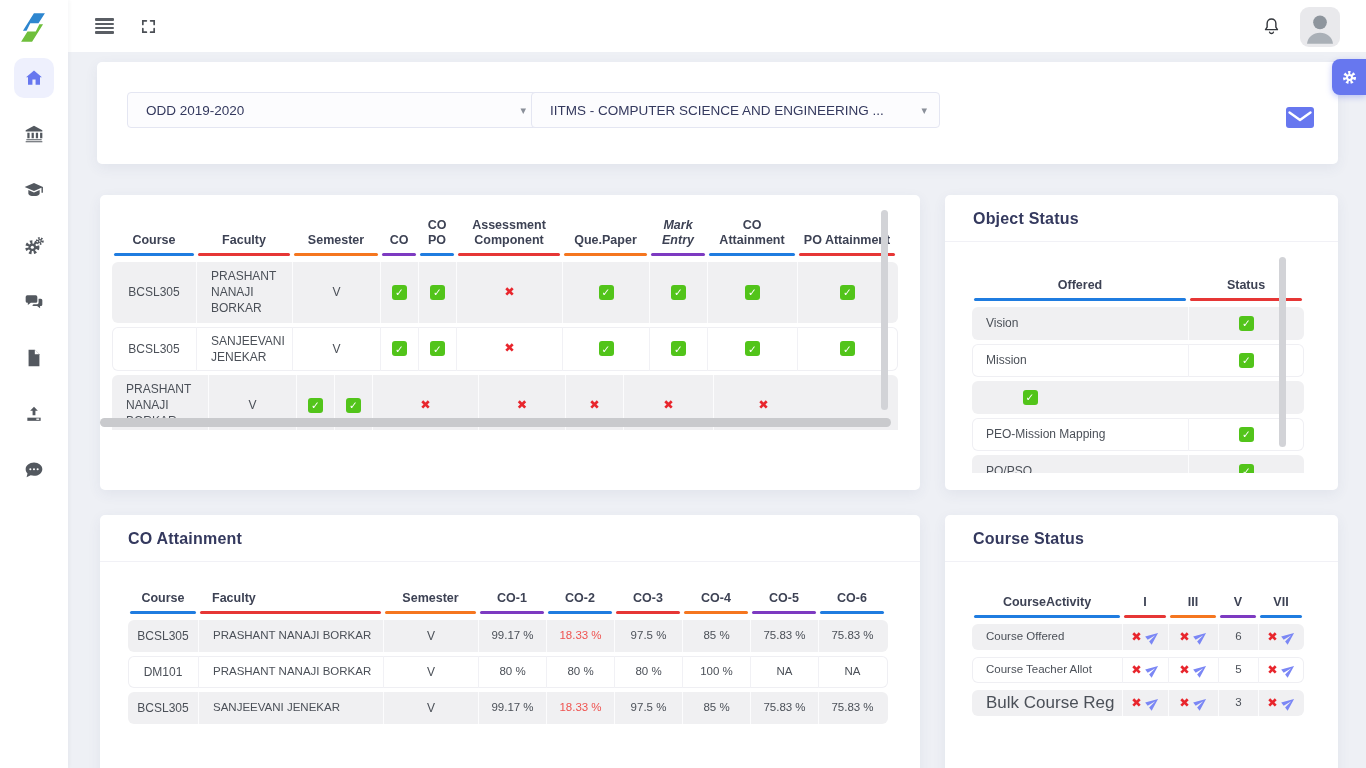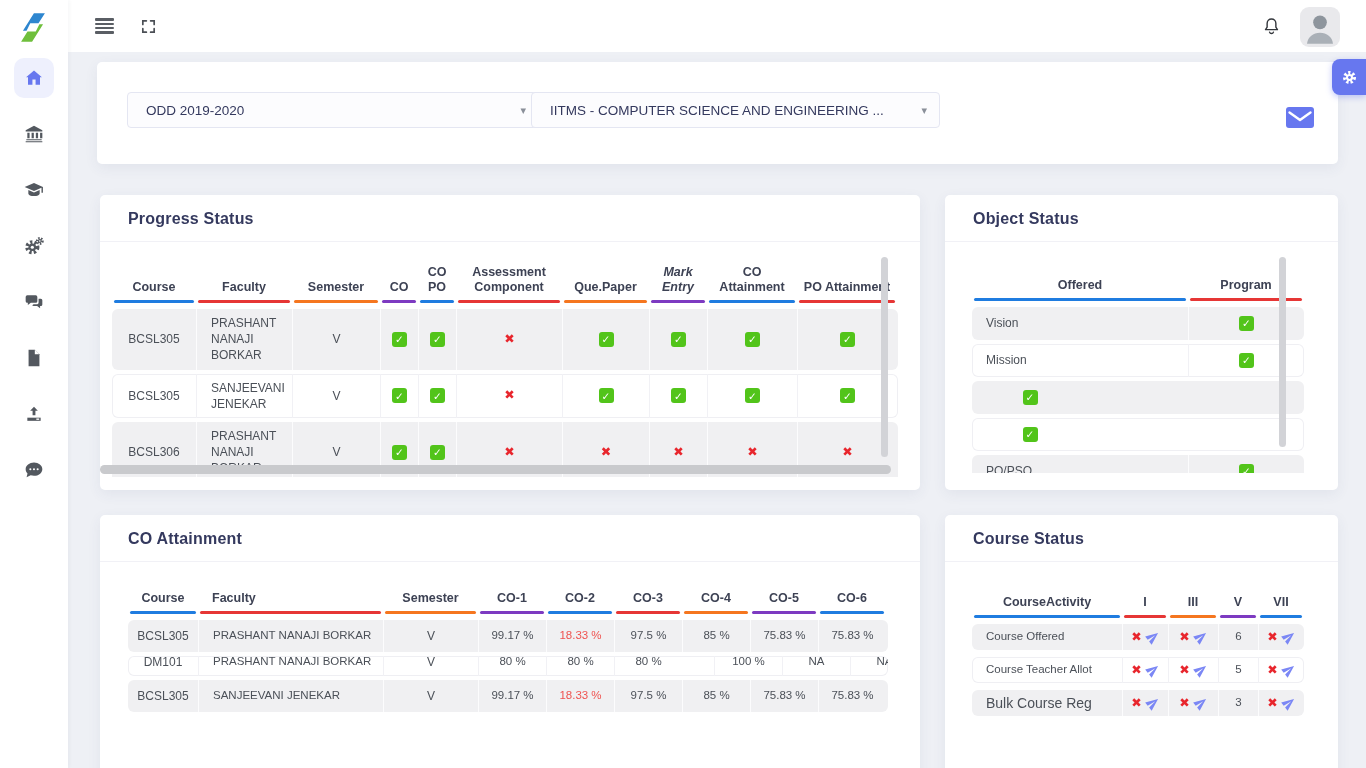--- a/index.html
+++ b/index.html
@@ -194,23 +194,20 @@
     <svg viewBox="0 0 24 24">
         <g fill="none">
           <circle cx="12" cy="12" r="7.4" stroke="#fff" stroke-width="6" stroke-dasharray="3.4 3"></circle>
           <circle cx="12" cy="12" r="5.6" fill="#fff"></circle>
           <circle cx="12" cy="12" r="2.3" fill="#6777ef"></circle>
         </g>
       </svg>
   </div>
 
   <div class="card p-progress">
-    <div class="panel-head">
-      <span class="panel-title">Progress Status</span>
-    </div>
     <div class="panel-body" style="padding:13px 0 0 12px;">
       <div class="tclip" id="progress-table" style="width:786px;height:222px;">
           <div class="trow thead" style="height: 48px;">
             <div class="th" style="width: 84px;">
               <span>Course</span>
               <div class="ul" style="background: rgb(31, 124, 224);"></div>
             </div>
             <div class="th" style="width: 96px;">
               <span>Faculty</span>
               <div class="ul" style="background: rgb(230, 54, 53);"></div>
@@ -294,21 +291,20 @@
               <span class="chk">✓</span>
             </div>
             <div class="cell" style="width: 90px;">
               <span class="chk">✓</span>
             </div>
             <div class="cell" style="width: 100px;">
               <span class="chk">✓</span>
             </div>
           </div>
           <div class="trow rgray">
-            <div class="cell" style="width: 84px;">BCSL306</div>
             <div class="cell left" style="width: 96px;">PRASHANT NANAJI BORKAR</div>
             <div class="cell" style="width: 88px;">V</div>
             <div class="cell" style="width: 38px;">
               <span class="chk">✓</span>
             </div>
             <div class="cell" style="width: 38px;">
               <span class="chk">✓</span>
             </div>
             <div class="cell" style="width: 106px;">
               <span class="crx">✖</span>
@@ -337,21 +333,21 @@
       <span class="panel-title">Object Status</span>
     </div>
     <div class="panel-body" style="padding:13px 0 0 27px;">
       <div class="tclip" id="object-table" style="width:332px;height:218px;">
           <div class="trow thead" style="height: 46px;">
             <div class="th" style="width: 216px;">
               <span>Offered</span>
               <div class="ul" style="background: rgb(31, 124, 224);"></div>
             </div>
             <div class="th" style="width: 116px;">
-              <span>Program</span>
+              <span>Status</span>
               <div class="ul" style="background: rgb(230, 54, 53);"></div>
             </div>
           </div>
           <div class="trow rgray" style="min-height: 33px;">
             <div class="cell left" style="width: 216px;">Vision</div>
             <div class="cell" style="width: 116px;">
               <span class="chk">✓</span>
             </div>
           </div>
           <div class="trow rwhite" style="min-height: 33px;">
@@ -359,20 +355,21 @@
             <div class="cell" style="width: 116px;">
               <span class="chk">✓</span>
             </div>
           </div>
           <div class="trow rgray" style="min-height: 33px;">
             <div class="cell" style="width: 116px;">
               <span class="chk">✓</span>
             </div>
           </div>
           <div class="trow rwhite" style="min-height: 33px;">
+            <div class="cell left" style="width: 216px;">PEO-Mission Mapping</div>
             <div class="cell" style="width: 116px;">
               <span class="chk">✓</span>
             </div>
           </div>
           <div class="trow rgray" style="min-height: 33px;">
             <div class="cell left" style="width: 216px;">PO/PSO</div>
             <div class="cell" style="width: 116px;">
               <span class="chk">✓</span>
             </div>
           </div>
@@ -429,28 +426,28 @@
             <div class="cell" style="width: 70px;">BCSL305</div>
             <div class="cell left" style="width: 185px; white-space: nowrap; font-size: 11.5px;">PRASHANT NANAJI BORKAR</div>
             <div class="cell" style="width: 95px;">V</div>
             <div class="cell" style="width: 68px; font-size: 11.5px;">99.17 %</div>
             <div class="cell lowval" style="width: 68px; font-size: 11.5px;">18.33 %</div>
             <div class="cell" style="width: 68px; font-size: 11.5px;">97.5 %</div>
             <div class="cell" style="width: 68px; font-size: 11.5px;">85 %</div>
             <div class="cell" style="width: 68px; font-size: 11.5px;">75.83 %</div>
             <div class="cell" style="width: 68px; font-size: 11.5px;">75.83 %</div>
           </div>
-          <div class="trow rwhite" style="height: 20px; align-items: flex-end;">
+          <div class="trow rwhite" style="height: 32px;">
             <div class="cell" style="width: 70px;">DM101</div>
             <div class="cell left" style="width: 185px; white-space: nowrap; font-size: 11.5px;">PRASHANT NANAJI BORKAR</div>
             <div class="cell" style="width: 95px;">V</div>
             <div class="cell" style="width: 68px; font-size: 11.5px;">80 %</div>
             <div class="cell" style="width: 68px; font-size: 11.5px;">80 %</div>
             <div class="cell" style="width: 68px; font-size: 11.5px;">80 %</div>
-            <div class="cell" style="width: 68px; font-size: 11.5px; margin-left: 32px;">100 %</div>
+            <div class="cell" style="width: 68px; font-size: 11.5px;">100 %</div>
             <div class="cell" style="width: 68px; font-size: 11.5px;">NA</div>
             <div class="cell" style="width: 68px; font-size: 11.5px;">NA</div>
           </div>
           <div class="trow rgray" style="height: 32px;">
             <div class="cell" style="width: 70px;">BCSL305</div>
             <div class="cell left" style="width: 185px; white-space: nowrap; font-size: 11.5px;">SANJEEVANI JENEKAR</div>
             <div class="cell" style="width: 95px;">V</div>
             <div class="cell" style="width: 68px; font-size: 11.5px;">99.17 %</div>
             <div class="cell lowval" style="width: 68px; font-size: 11.5px;">18.33 %</div>
             <div class="cell" style="width: 68px; font-size: 11.5px;">97.5 %</div>
@@ -540,21 +537,21 @@
             <div class="cell" style="width: 46px;">
               <span class="crx">✖</span>
               <span class="plane" style="margin-left: 4px;">
                 <svg viewBox="0 0 24 24">
                   <path d="M2 21 23 12 2 3v7l15 2-15 2z" fill="#7b87f5"></path>
                 </svg>
               </span>
             </div>
           </div>
           <div class="trow rgray" style="height: 26px; margin-bottom: 7px;">
-            <div class="cell left" style="width: 150px; font-size: 14px;">Bulk Course Reg</div>
+            <div class="cell left" style="width: 150px; font-size: 17px;">Bulk Course Reg</div>
             <div class="cell" style="width: 46px;">
               <span class="crx">✖</span>
               <span class="plane" style="margin-left: 4px;">
                 <svg viewBox="0 0 24 24">
                   <path d="M2 21 23 12 2 3v7l15 2-15 2z" fill="#7b87f5"></path>
                 </svg>
               </span>
             </div>
             <div class="cell" style="width: 50px;">
               <span class="crx">✖</span>

